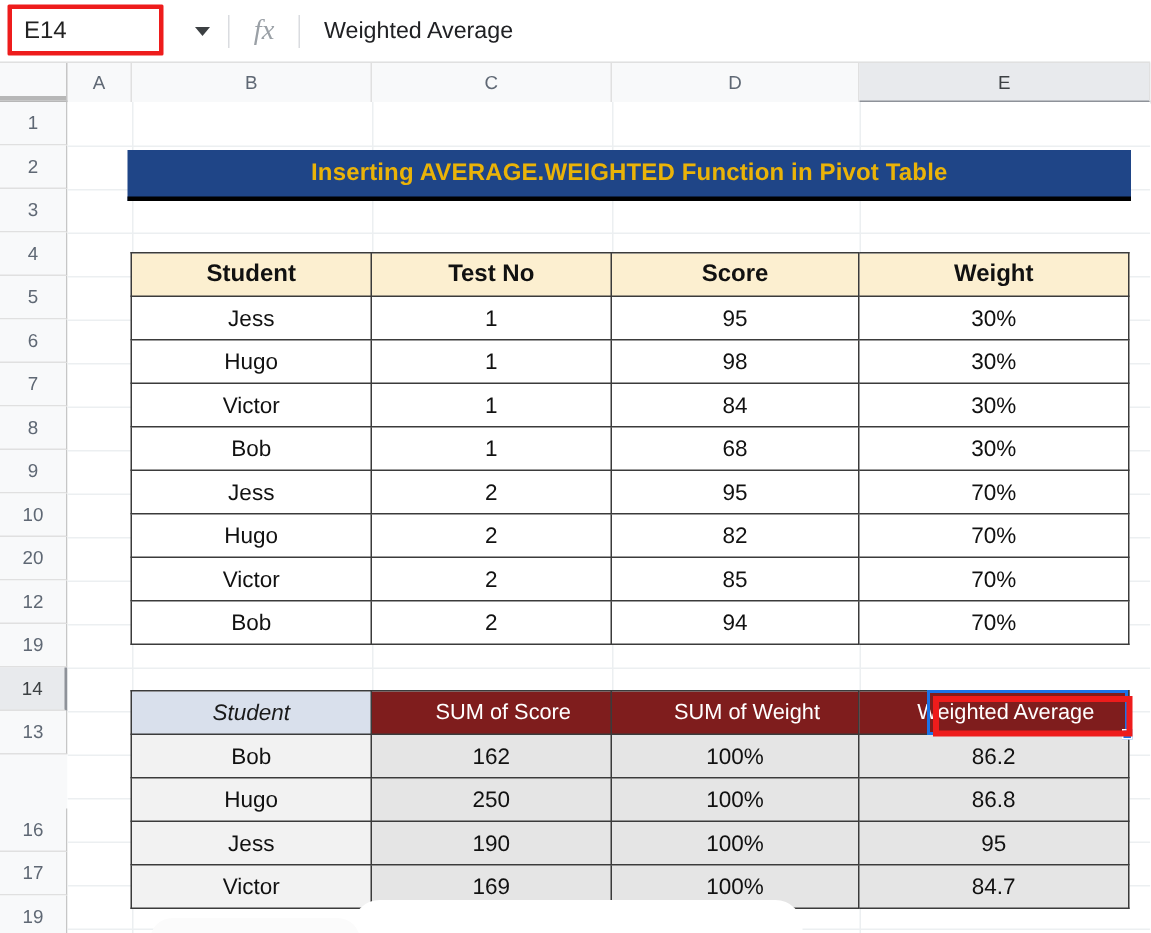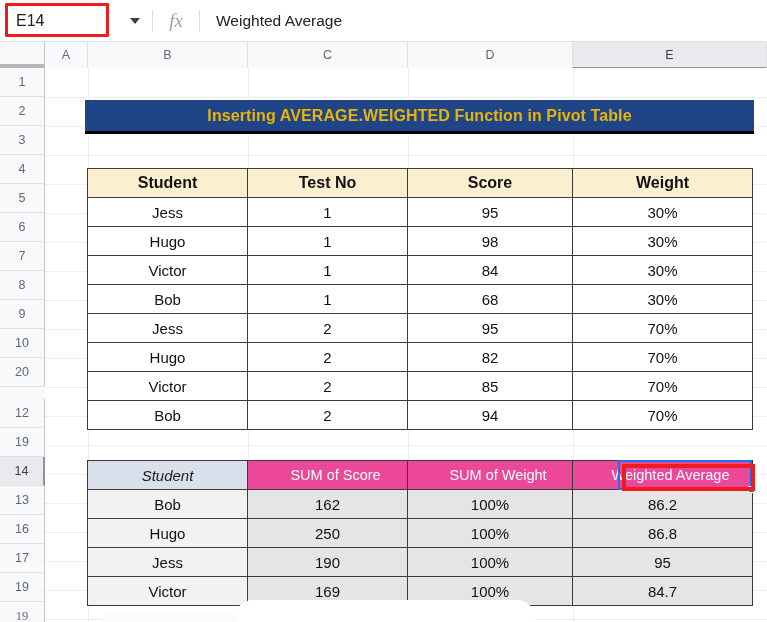--- a/index.html
+++ b/index.html
@@ -120,21 +120,21 @@
   
   #pivot-table { left:42px; top:392px; width:665px; }
   #pivot-table th, #pivot-table td {
     border:1.5px solid #3b3b3b; height:29px; padding:0;
     text-align:center; vertical-align:middle; font-size:15px; color:#111;
   }
   #pivot-table th.rowlabel {
     background:#d9e0ec; font-style:italic; font-weight:normal; color:#1a1a1a; font-size:15px;
   }
   #pivot-table th.measure {
-    background:#ec4899; color:#ffffff; font-weight:normal; font-size:14.5px;padding-left:16px;
+    background:#7f1d1d; color:#ffffff; font-weight:normal; font-size:14.5px;padding-left:16px;
   }
   #pivot-table td.namecell { background:#f2f2f2; }
   #pivot-table td.valcell  { background:#e5e5e5; }
 
   
   .cell-selection {
     position:absolute; left:573px; top:392px; width:134px; height:30px;
     border:2px solid #1a73e8; pointer-events:none;
   }
   .fill-handle {
@@ -191,25 +191,25 @@
       <div class="rowh" style="height: 29px;">2</div>
       <div class="rowh" style="height: 29px;">3</div>
       <div class="rowh" style="height: 29px;">4</div>
       <div class="rowh" style="height: 29px;">5</div>
       <div class="rowh" style="height: 29px;">6</div>
       <div class="rowh" style="height: 29px;">7</div>
       <div class="rowh" style="height: 29px;">8</div>
       <div class="rowh" style="height: 29px;">9</div>
       <div class="rowh" style="height: 29px;">10</div>
       <div class="rowh" style="height: 29px;">20</div>
-      <div class="rowh" style="height: 29px; margin-top: 12px;">12</div>
+      <div class="rowh" style="height: 29px;">12</div>
       <div class="rowh" style="height: 29px;">19</div>
       <div class="rowh sel" style="height: 29px; text-align: center;">14</div>
       <div class="rowh" style="height: 29px;">13</div>
-      <div class="rowh" style="height: 29px;">16</div>
+      <div class="rowh" style="height: 29px; margin-top: 36px;">16</div>
       <div class="rowh" style="height: 29px;">17</div>
       <div class="rowh" style="height: 29px;">19</div>
       <div class="rowh" style="height: 29px; font-family: Liberation Serif, serif;">19</div>
     </div>
 
   <div class="grid">
     <div class="gridlines" id="gridlines">
         <div class="gl-h" style="top: 29px;"></div>
         <div class="gl-h" style="top: 58px;"></div>
         <div class="gl-h" style="top: 87px;"></div>

